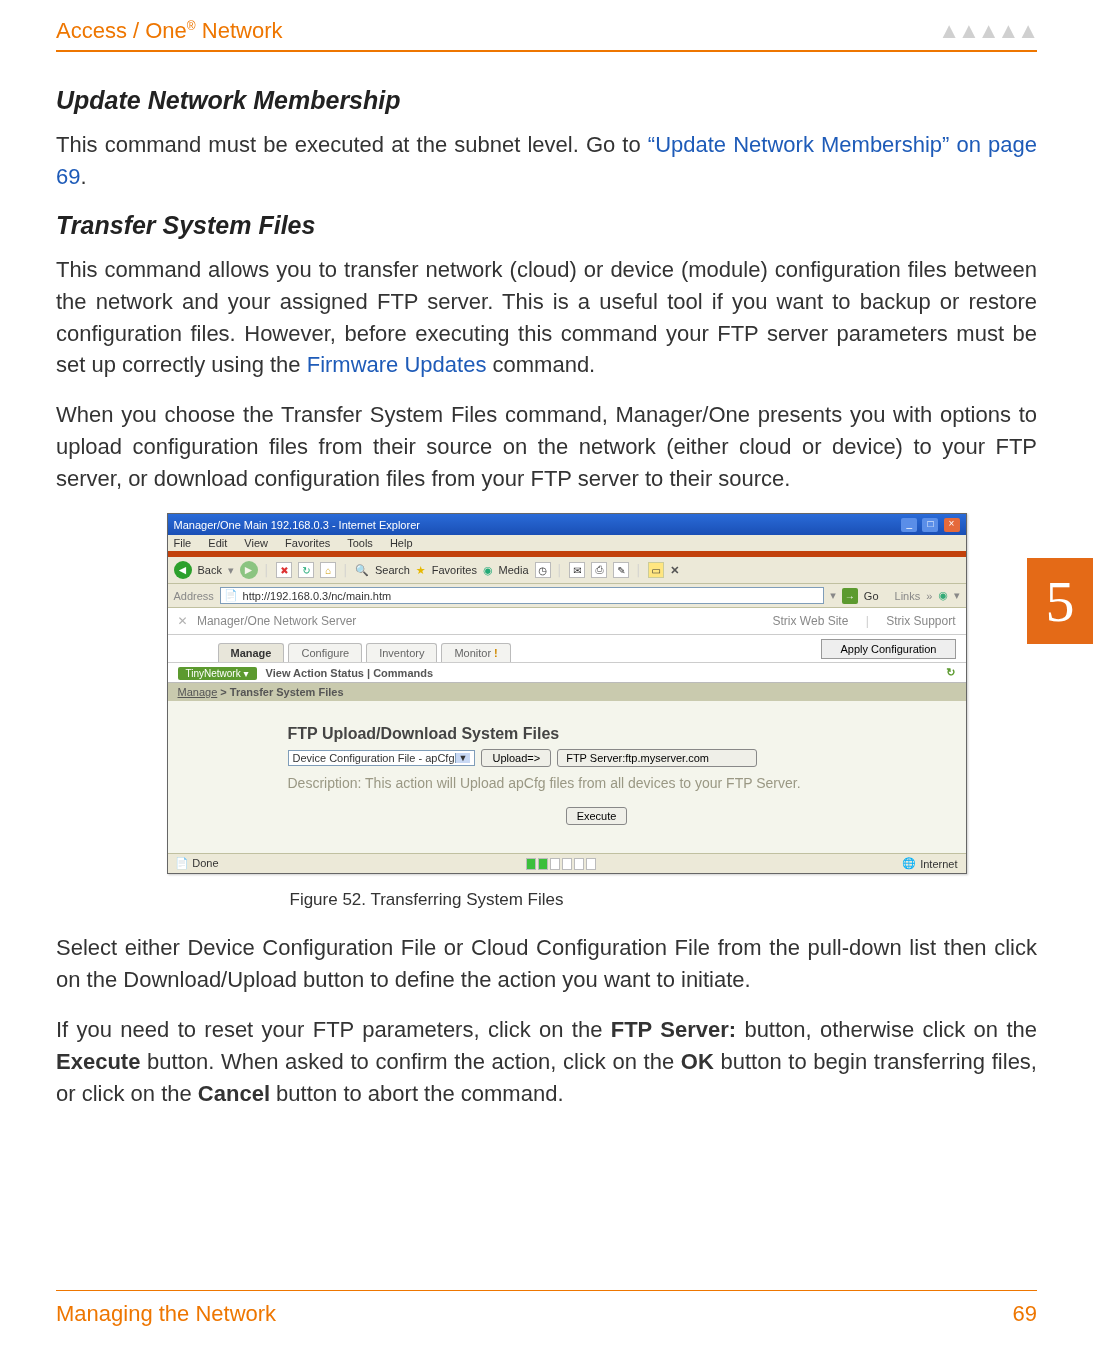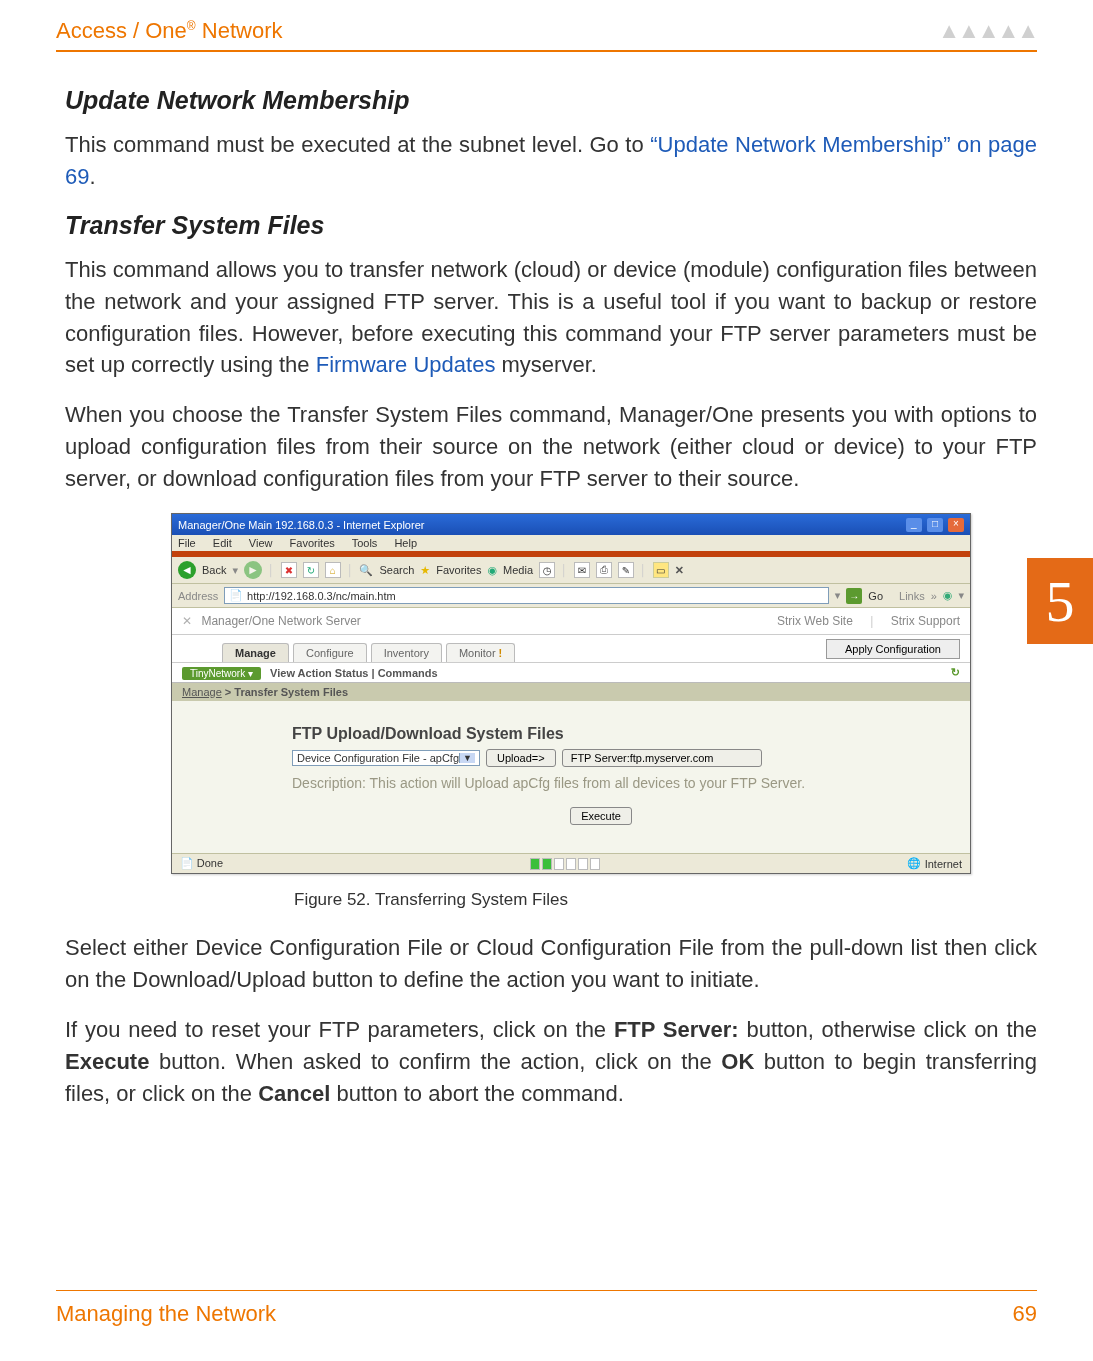--- a/index.html
+++ b/index.html
@@ -15,21 +15,21 @@
   .top-bar {
     display: flex;
     justify-content: space-between;
     align-items: center;
     border-bottom: 2px solid #ee7600;
     padding-bottom: 6px;
   }
   .top-title { color: #ee7600; font-size: 22px; }
   .top-title sup { font-size: 12px; vertical-align: super; }
   .logo-icon { color: #d0d0d0; font-size: 22px; letter-spacing: -2px; }
-  .content { padding-top: 22px; margin-left: 9px; }
+  .content { padding-top: 22px; }
   .section-h {
     font-style: italic;
     font-weight: bold;
     font-size: 25px;
     color: #222;
     margin-top: 12px;
     margin-bottom: 14px;
   }
   .para {
     font-size: 22px;
@@ -168,21 +168,21 @@
 </div>
 
 <div class="content">
   <div class="section-h">Update Network Membership</div>
   <p class="para">
     <span>This command must be executed at the subnet level. Go to </span><span class="link">“Update Network Membership” on page 69</span><span>.</span>
   </p>
 
   <div class="section-h">Transfer System Files</div>
   <p class="para">
-    <span>This command allows you to transfer network (cloud) or device (module) configuration files between the network and your assigned FTP server. This is a useful tool if you want to backup or restore configuration files. However, before executing this command your FTP server parameters must be set up correctly using the </span><span class="link">Firmware Updates</span><span> myserver.</span>
+    <span>This command allows you to transfer network (cloud) or device (module) configuration files between the network and your assigned FTP server. This is a useful tool if you want to backup or restore configuration files. However, before executing this command your FTP server parameters must be set up correctly using the </span><span class="link">Firmware Updates</span><span> command.</span>
   </p>
   <p class="para">When you choose the Transfer System Files command, Manager/One presents you with options to upload configuration files from their source on the network (either cloud or device) to your FTP server, or download configuration files from your FTP server to their source.</p>
 
   <div class="fig-wrap">
     <div class="screenshot">
       <div class="ie-titlebar">
         <span>Manager/One Main 192.168.0.3 - Internet Explorer</span>
         <span class="btns">
           <span class="btn-min">_</span>
           <span class="btn-max">□</span>

